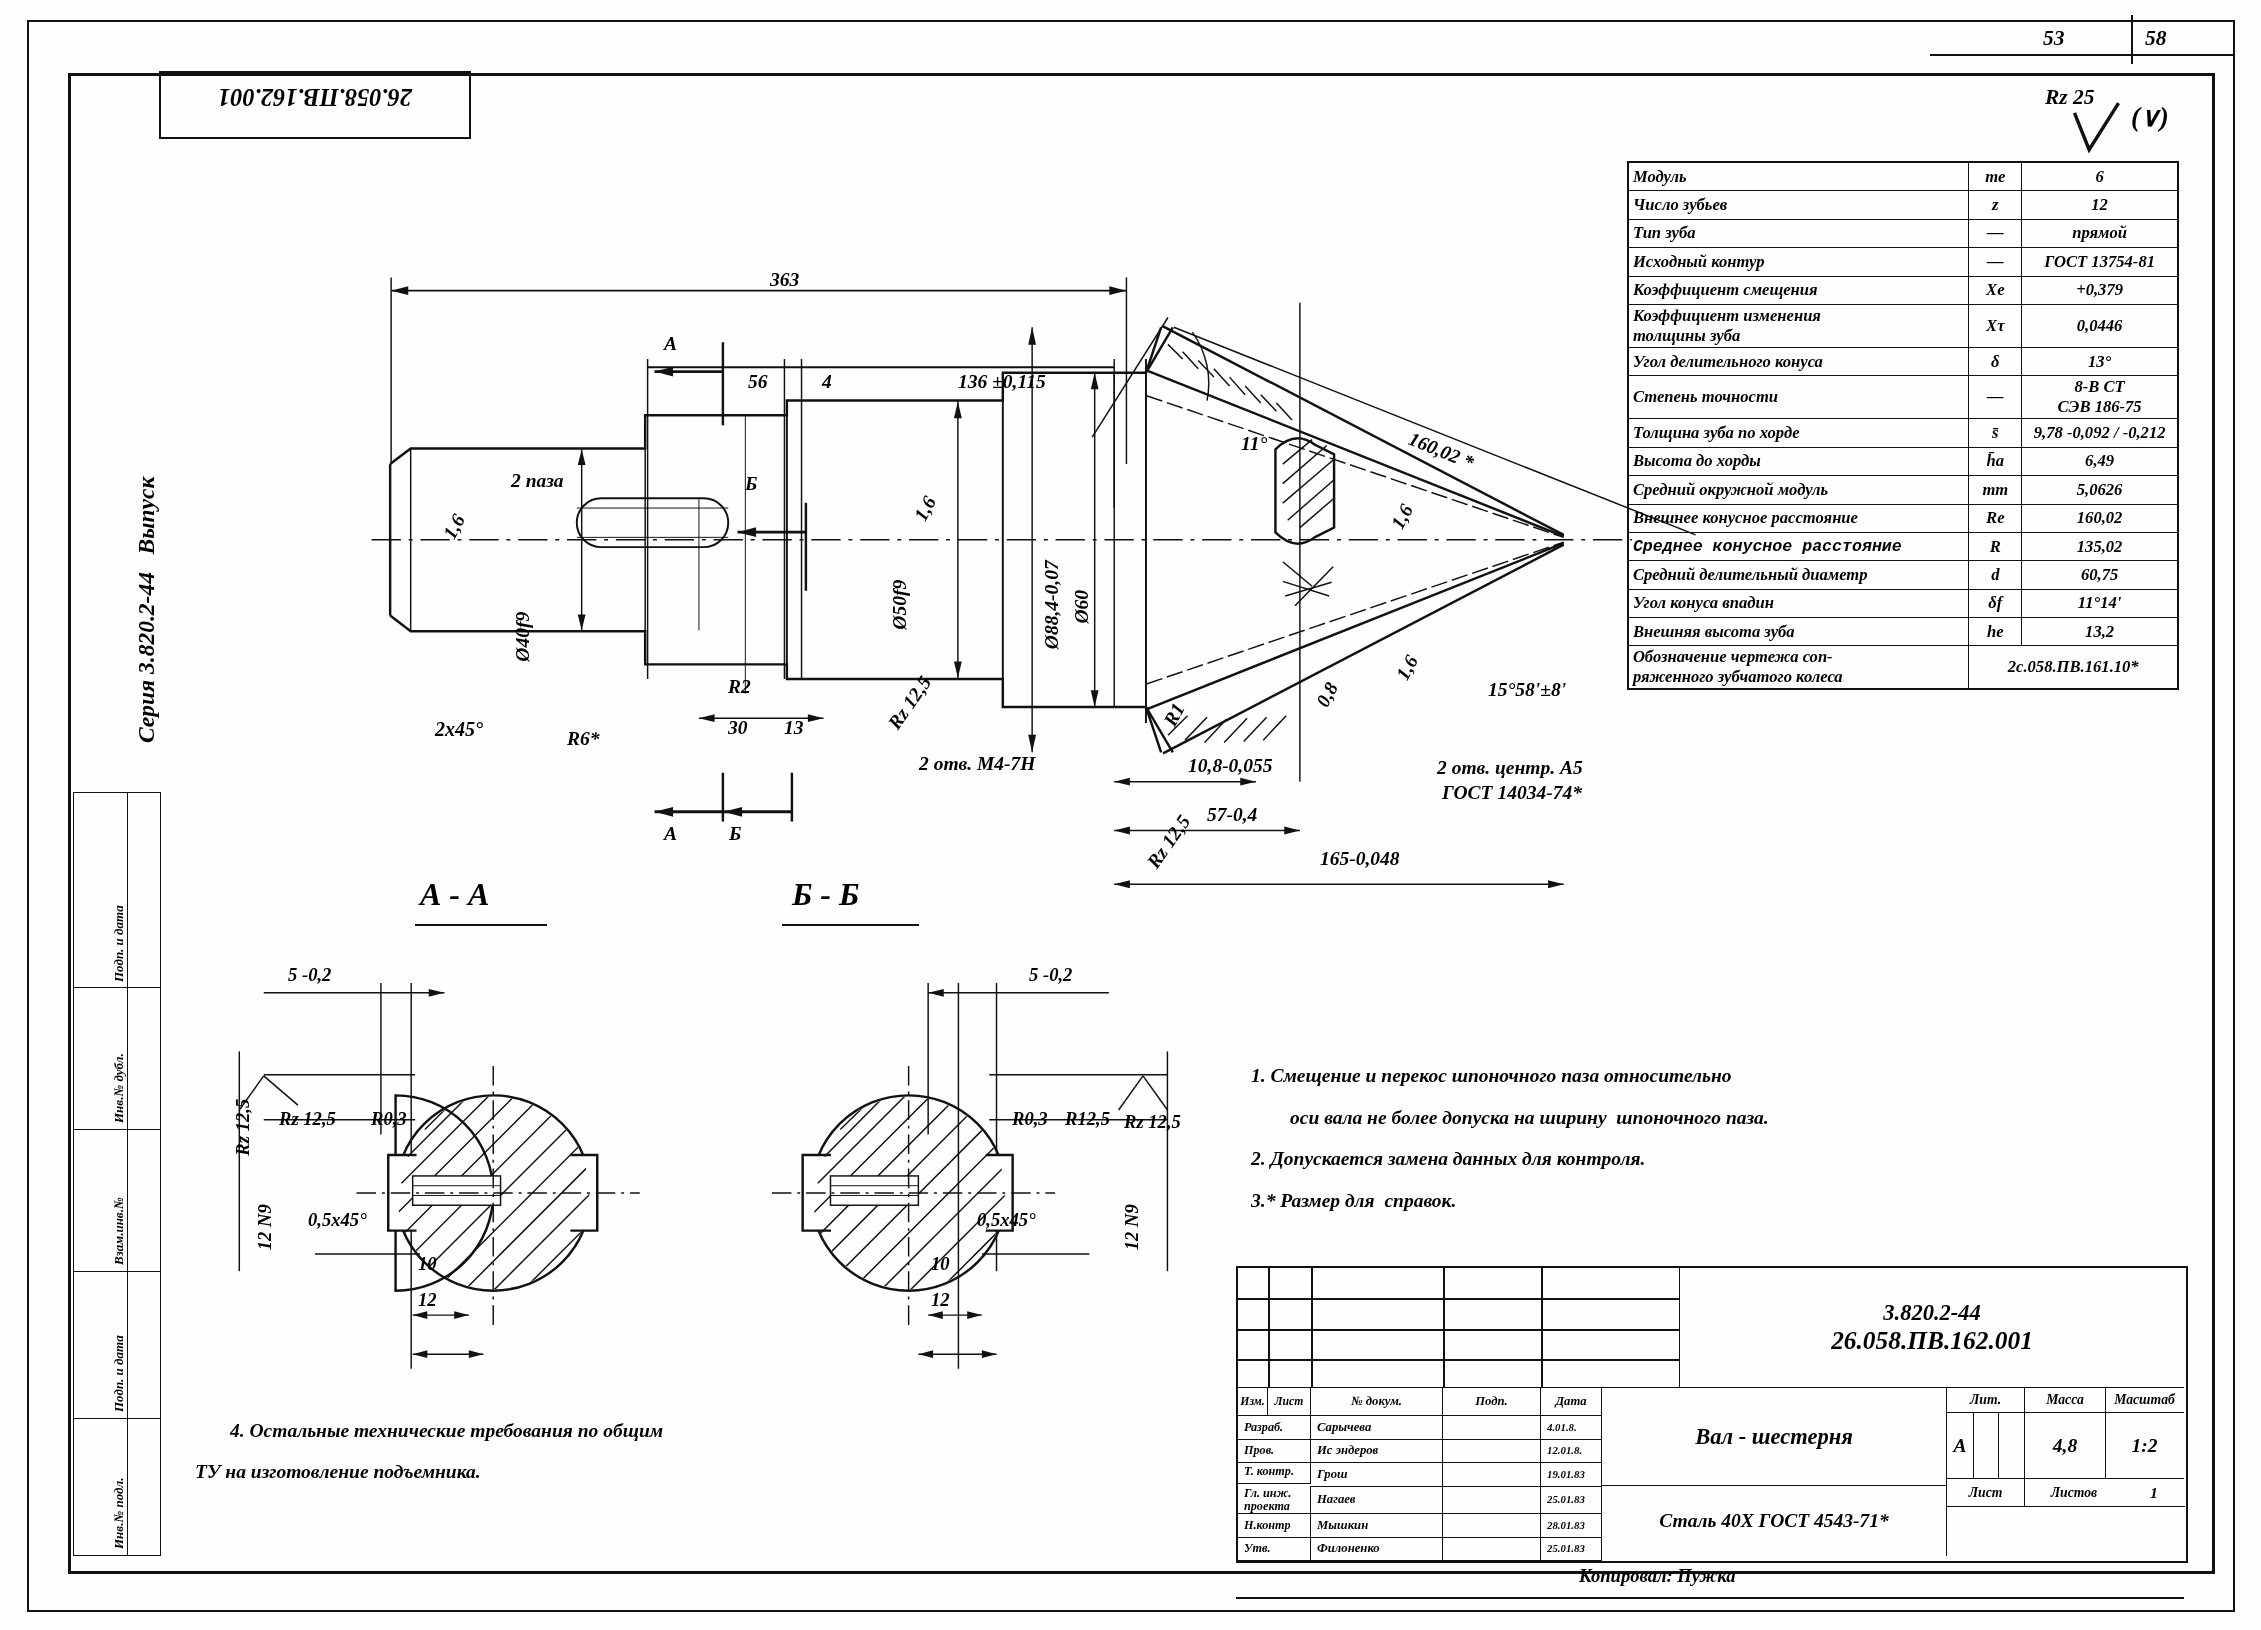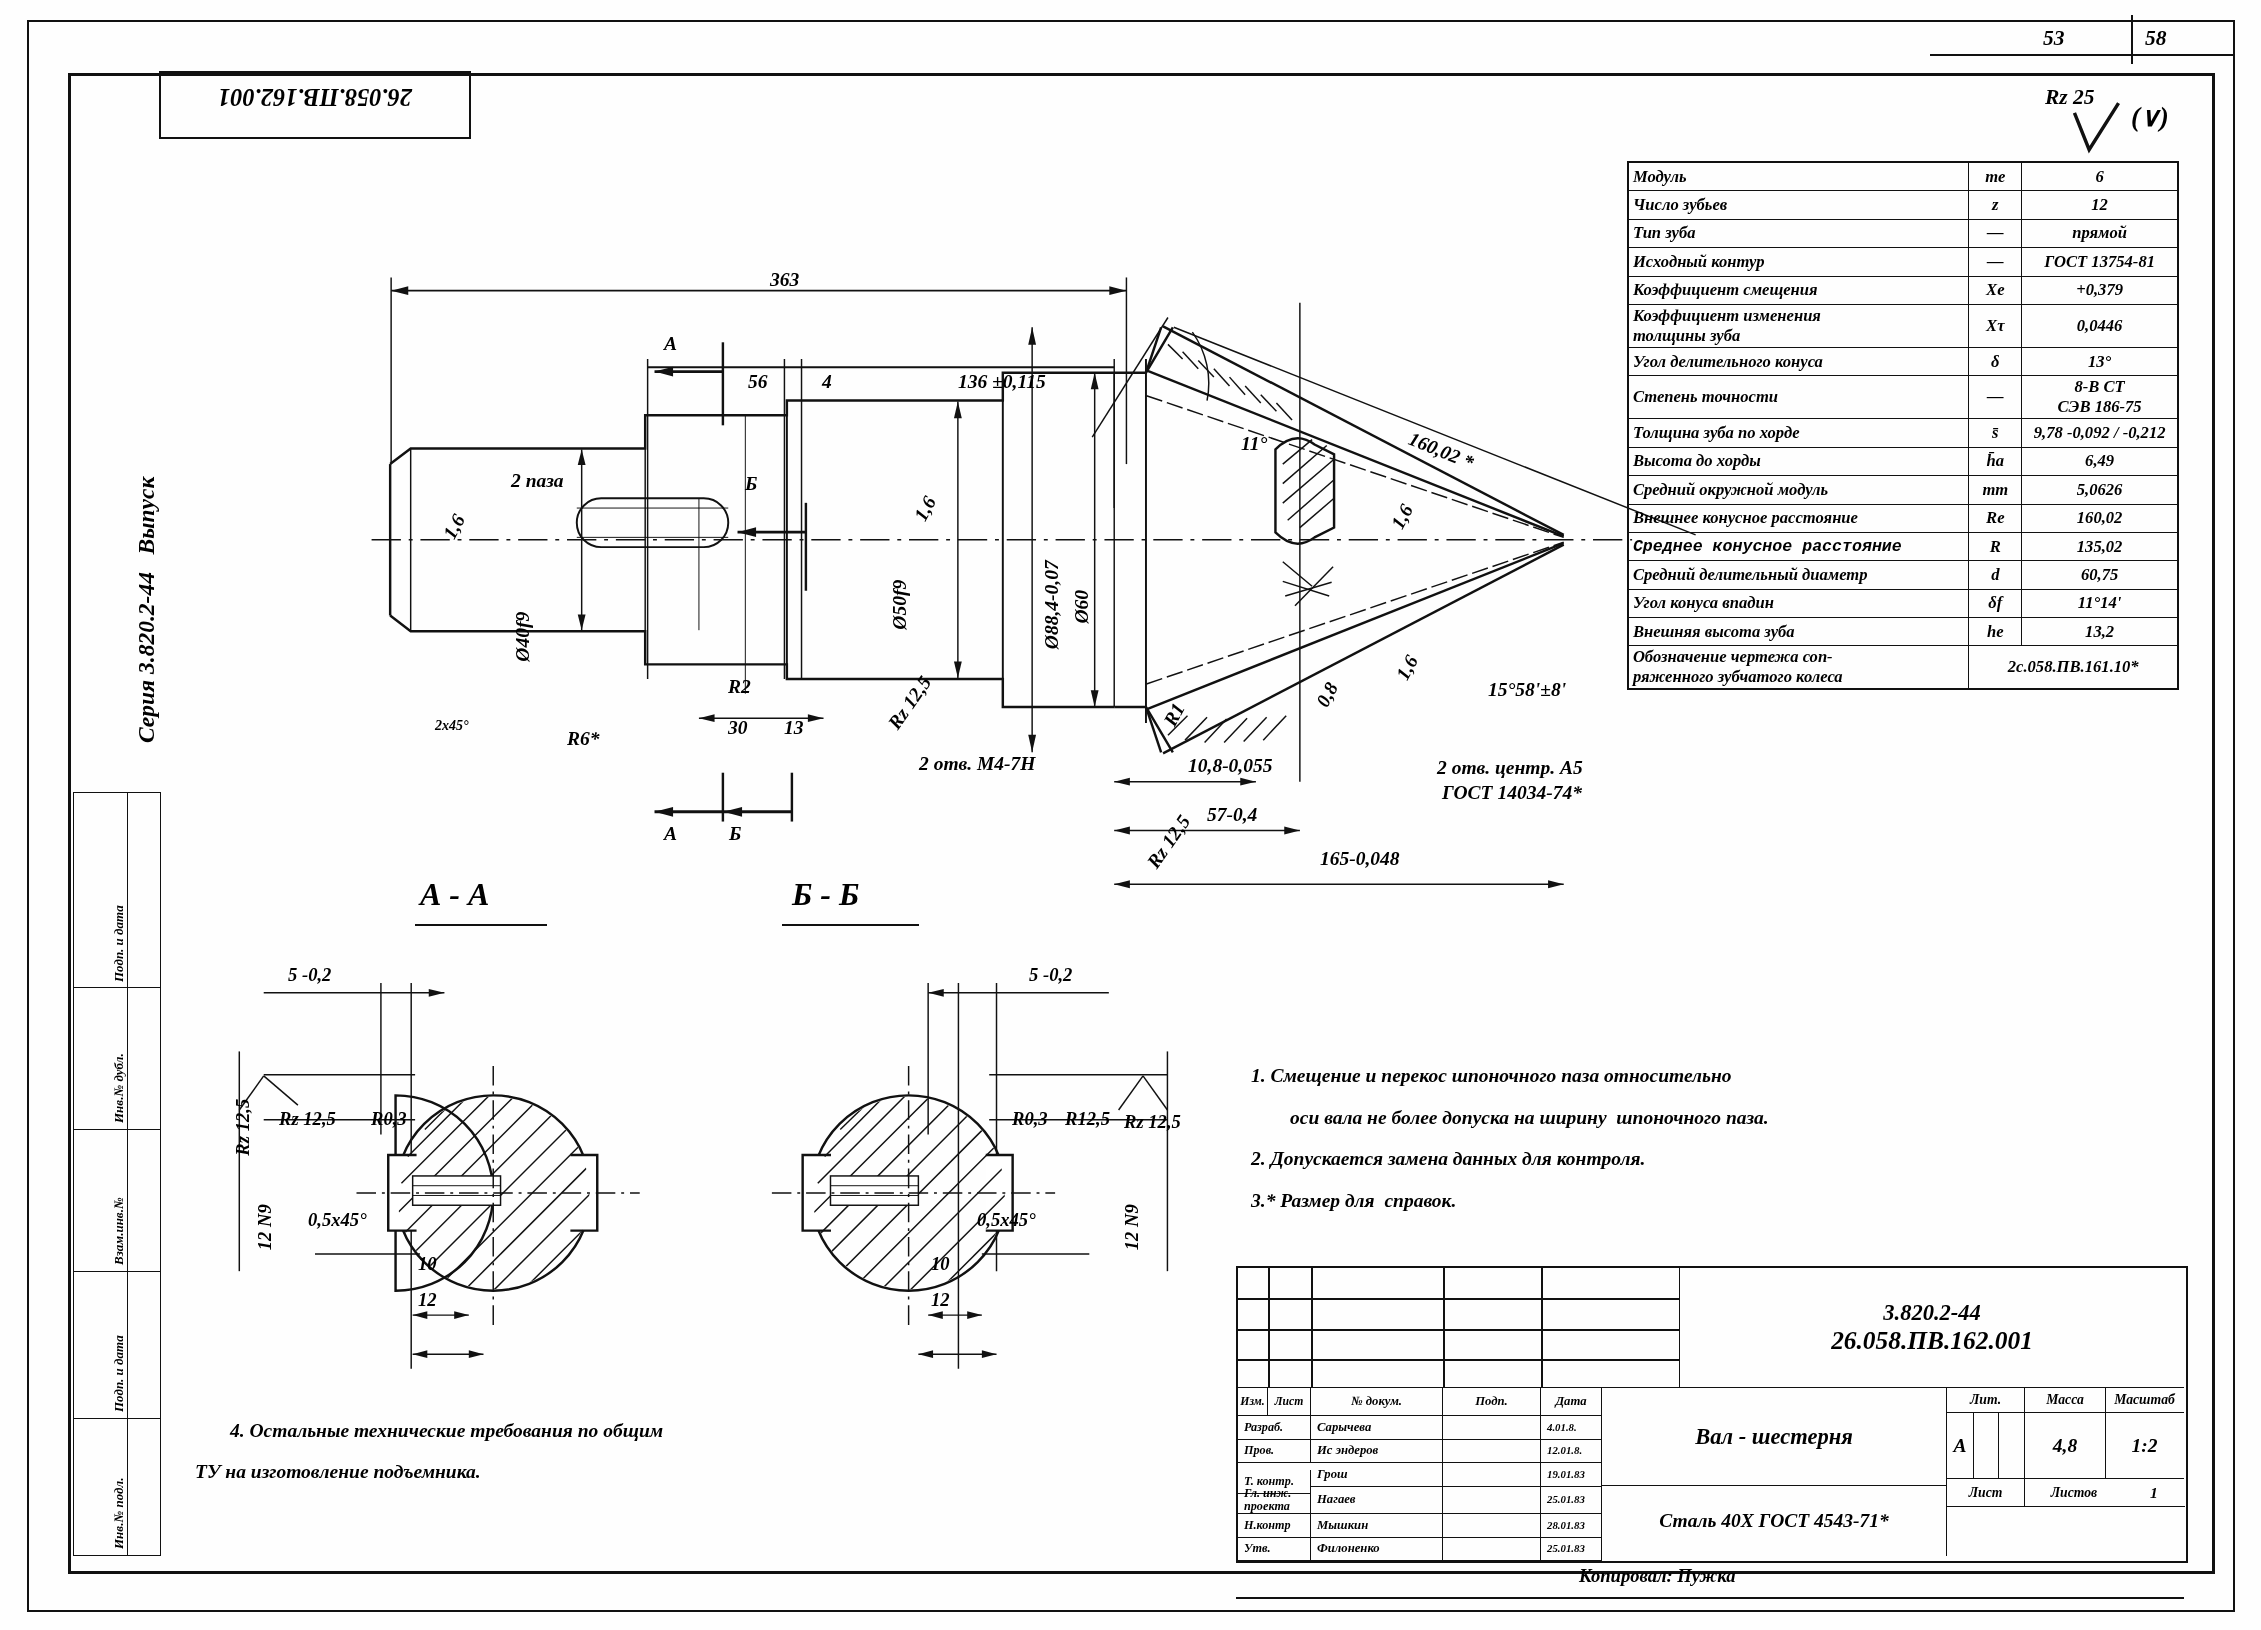--- a/index.html
+++ b/index.html
@@ -215,21 +215,21 @@
       <div class="t" style="left: 511px; top: 470px; font-size: 19.5px;">2 паза</div>
       <div class="t" style="left: 442px; top: 516px; font-size: 19.5px; transform: rotate(-62deg);">1,6</div>
       <div class="t" style="left: 913px; top: 498px; font-size: 19.5px; transform: rotate(-62deg);">1,6</div>
       <div class="t" style="left: 1390px; top: 506px; font-size: 19.5px; transform: rotate(-62deg);">1,6</div>
       <div class="t" style="left: 1395px; top: 657px; font-size: 19.5px; transform: rotate(-62deg);">1,6</div>
       <div class="t" style="left: 1315px; top: 684px; font-size: 19.5px; transform: rotate(-62deg);">0,8</div>
       <div class="t" style="left: 498px; top: 626px; font-size: 19.5px; transform: rotate(-90deg);">Ø40f9</div>
       <div class="t" style="left: 875px; top: 594px; font-size: 19.5px; transform: rotate(-90deg);">Ø50f9</div>
       <div class="t" style="left: 1007px; top: 594px; font-size: 19.5px; transform: rotate(-90deg);">Ø88,4-0,07</div>
       <div class="t" style="left: 1065px; top: 596px; font-size: 19.5px; transform: rotate(-90deg);">Ø60</div>
-      <div class="t" style="left: 435px; top: 718px; font-size: 14px;">2х45°</div>
+      <div class="t" style="left: 435px; top: 718px; font-size: 20px;">2х45°</div>
       <div class="t" style="left: 567px; top: 728px; font-size: 19.5px;">R6*</div>
       <div class="t" style="left: 728px; top: 676px; font-size: 19.5px;">R2</div>
       <div class="t" style="left: 728px; top: 717px; font-size: 19.5px;">30</div>
       <div class="t" style="left: 784px; top: 717px; font-size: 19.5px;">13</div>
       <div class="t" style="left: 880px; top: 692px; font-size: 19.5px; transform: rotate(-55deg);">Rz 12,5</div>
       <div class="t" style="left: 919px; top: 753px; font-size: 19.5px;">2 отв. М4-7Н</div>
       <div class="t" style="left: 1163px; top: 704px; font-size: 19.5px; transform: rotate(-62deg);">R1</div>
       <div class="t" style="left: 1188px; top: 755px; font-size: 19.5px;">10,8-0,055</div>
       <div class="t" style="left: 1207px; top: 804px; font-size: 19.5px;">57-0,4</div>
       <div class="t" style="left: 1320px; top: 848px; font-size: 19.5px;">165-0,048</div>
@@ -528,21 +528,21 @@
 
     <div id="sigRows">
         <div class="cell" style="left: 0px; top: 148px; width: 73px; height: 23.5px; font-size: 12.2px; white-space: pre-line; line-height: 1;">Разраб.</div>
         <div class="cell" style="left: 73px; top: 148px; width: 132px; height: 23.5px; font-size: 12.7px; white-space: pre-line; line-height: 1;">Сарычева</div>
         <div class="cell" style="left: 205px; top: 148px; width: 98px; height: 23.5px; font-size: 11.7px; white-space: pre-line; line-height: 1;"></div>
         <div class="cell" style="left: 303px; top: 148px; width: 61px; height: 23.5px; font-size: 10.8px; white-space: pre-line; line-height: 1;">4.01.8.</div>
         <div class="cell" style="left: 0px; top: 171px; width: 73px; height: 23.5px; font-size: 12.2px; white-space: pre-line; line-height: 1;">Пров.</div>
         <div class="cell" style="left: 73px; top: 171px; width: 132px; height: 23.5px; font-size: 12.7px; white-space: pre-line; line-height: 1;">Ис эндеров</div>
         <div class="cell" style="left: 205px; top: 171px; width: 98px; height: 23.5px; font-size: 11.7px; white-space: pre-line; line-height: 1;"></div>
         <div class="cell" style="left: 303px; top: 171px; width: 61px; height: 23.5px; font-size: 10.8px; white-space: pre-line; line-height: 1;">12.01.8.</div>
-        <div class="cell" style="left: 0px; top: 202px; width: 73px; height: 23.5px; font-size: 12.2px; white-space: pre-line; line-height: 1;">Т. контр.</div>
+        <div class="cell" style="left: 0px; top: 192px; width: 73px; height: 23.5px; font-size: 12.2px; white-space: pre-line; line-height: 1;">Т. контр.</div>
         <div class="cell" style="left: 73px; top: 195px; width: 132px; height: 23.5px; font-size: 12.7px; white-space: pre-line; line-height: 1;">Грош</div>
         <div class="cell" style="left: 205px; top: 195px; width: 98px; height: 23.5px; font-size: 11.7px; white-space: pre-line; line-height: 1;"></div>
         <div class="cell" style="left: 303px; top: 195px; width: 61px; height: 23.5px; font-size: 10.8px; white-space: pre-line; line-height: 1;">19.01.83</div>
         <div class="cell" style="left: 0px; top: 218px; width: 73px; height: 28px; font-size: 12.2px; white-space: pre-line; line-height: 1;">Гл. инж.
 проекта</div>
         <div class="cell" style="left: 73px; top: 218px; width: 132px; height: 28px; font-size: 12.7px; white-space: pre-line; line-height: 1;">Нагаев</div>
         <div class="cell" style="left: 205px; top: 218px; width: 98px; height: 28px; font-size: 11.7px; white-space: pre-line; line-height: 1;"></div>
         <div class="cell" style="left: 303px; top: 218px; width: 61px; height: 28px; font-size: 10.8px; white-space: pre-line; line-height: 1;">25.01.83</div>
         <div class="cell" style="left: 0px; top: 246px; width: 73px; height: 23.5px; font-size: 12.2px; white-space: pre-line; line-height: 1;">Н.контр</div>
         <div class="cell" style="left: 73px; top: 246px; width: 132px; height: 23.5px; font-size: 12.7px; white-space: pre-line; line-height: 1;">Мышкин</div>

